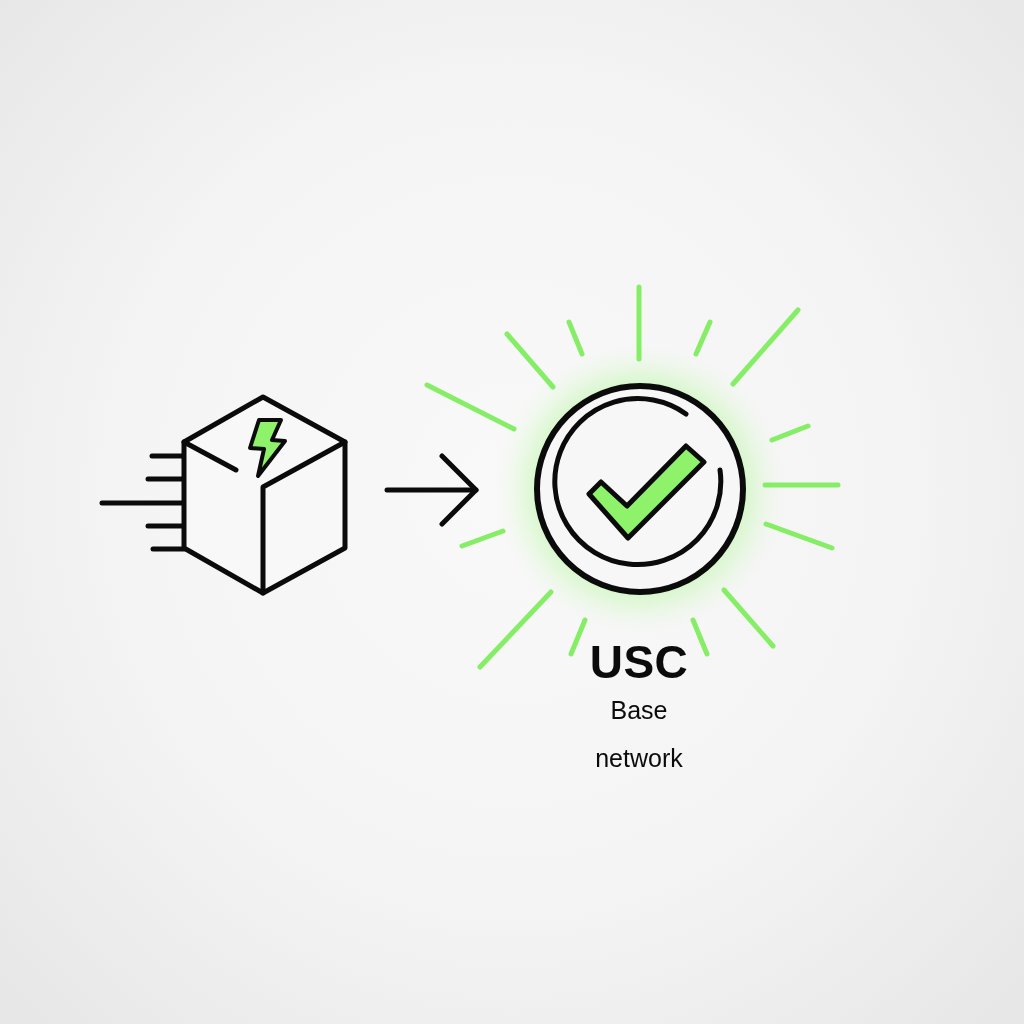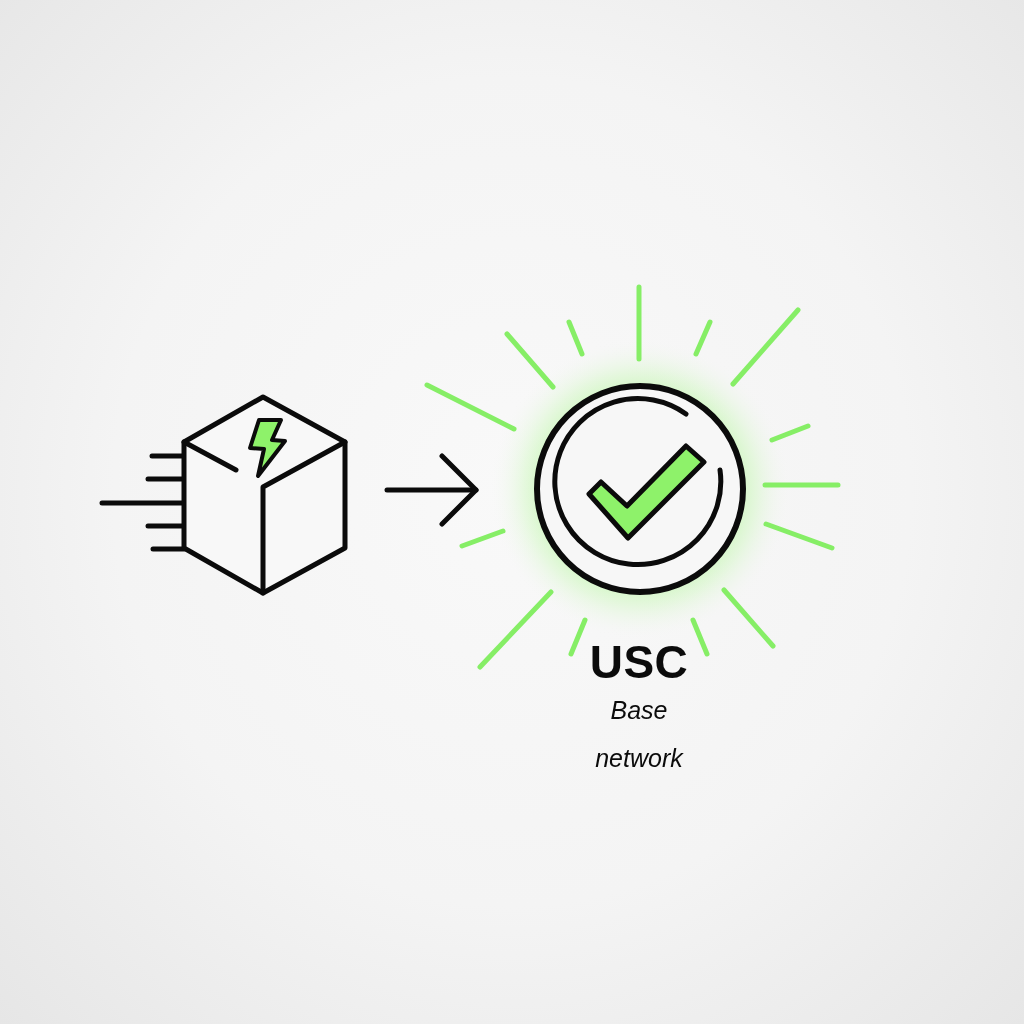--- a/index.html
+++ b/index.html
@@ -38,21 +38,20 @@
     font-weight: 700;
     line-height: 52px;
     letter-spacing: 0.5px;
   }
   .label-sub {
     display: block;
     font-size: 25px;
     font-weight: 400;
     line-height: 32px;
     margin-top: 6px;
-    font-style: italic;
   }
 </style>
 </head>
 <body>
 
 <div class="canvas">
   <svg class="diagram" viewBox="0 0 1024 1024" xmlns="http://www.w3.org/2000/svg">
     <defs>
       <radialGradient id="glowGrad" cx="50%" cy="50%" r="50%">
         <stop offset="0%" stop-color="#9ef47e" stop-opacity="0.95"></stop>

